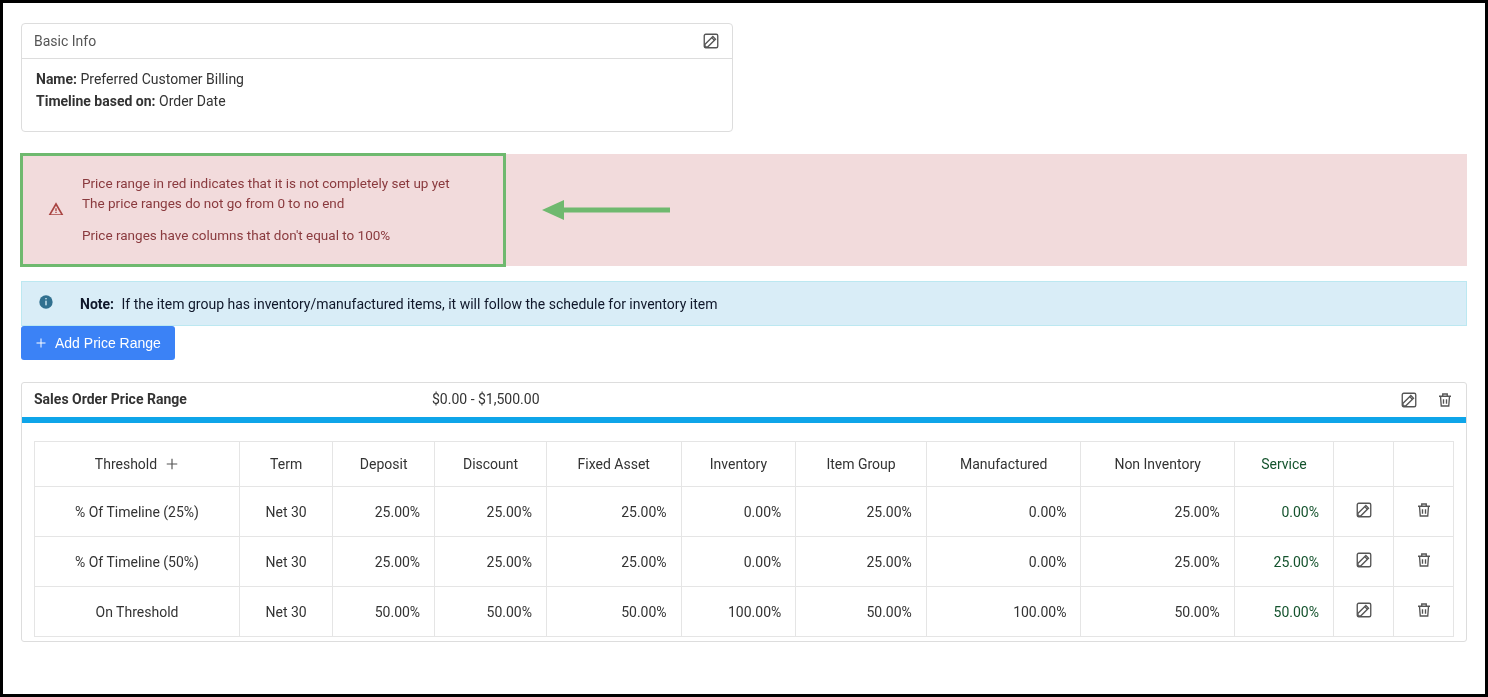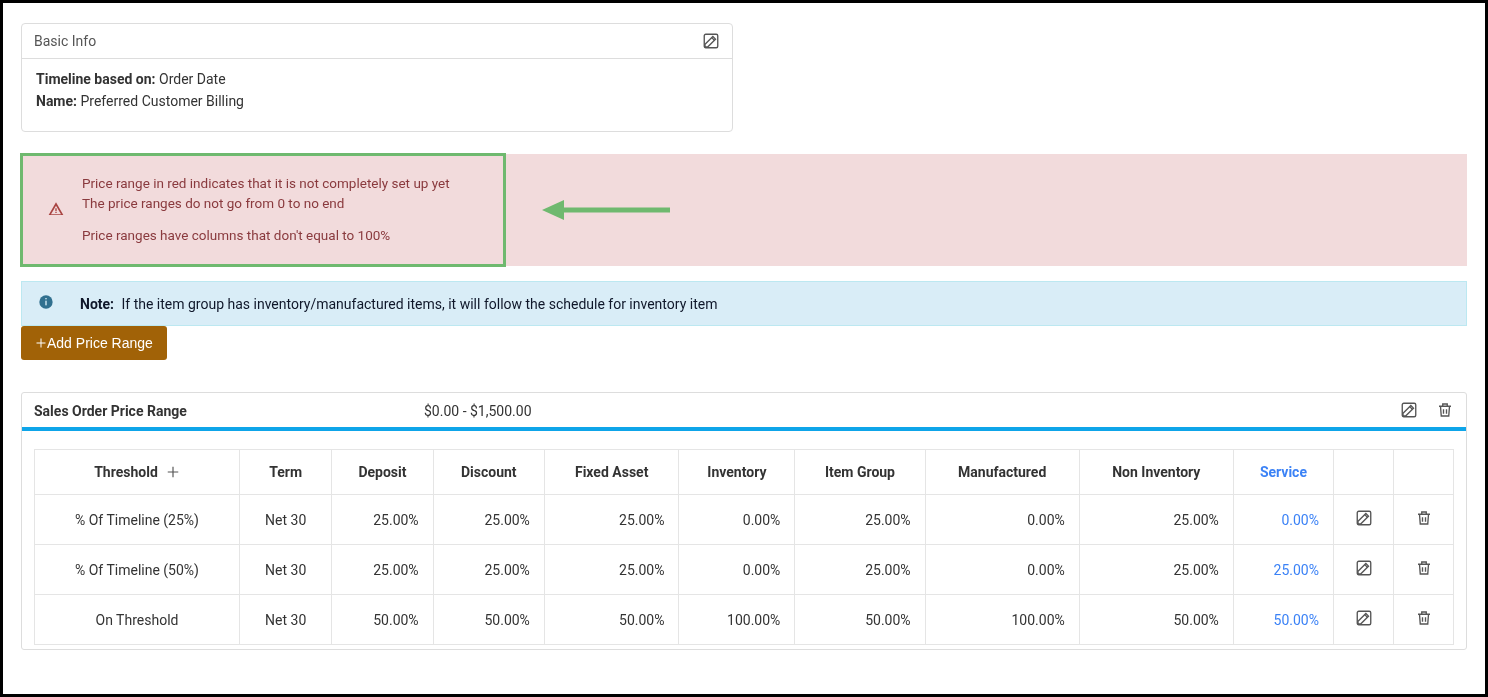--- a/index.html
+++ b/index.html
@@ -87,63 +87,64 @@
       color: #0f172a;
       padding: 12px 16px;
       display: flex;
       align-items: center;
       gap: 26px;
     }
     .alert-info .info-icon svg { width: 16px; height: 16px; fill: #31708f; }
     .alert-info .label { font-weight: 700; margin-right: 4px; }
 
     .btn-primary {
-      background: #a16207;
+      background: #3b82f6;
       color: #fff;
       border: none;
       padding: 9px 14px;
       font-size: 14px;
       border-radius: 3px;
       cursor: pointer;
       display: inline-flex;
       align-items: center;
-      gap: 0;
-      margin-bottom: 32px;
+      gap: 8px;
+      margin-bottom: 22px;
     }
     .btn-primary svg { width: 12px; height: 12px; fill: #fff; }
 
     .panel {
       border: 1px solid #ddd;
       border-radius: 3px;
     }
     .panel-header {
       display: flex;
-      align-items: flex-end;
+      align-items: flex-start;
       padding: 8px 12px;
-      border-bottom: 4px solid #0ea5e9;
+      border-bottom: 6px solid #0ea5e9;
+      gap: 8px;
     }
     .panel-header .title { font-weight: 700; flex: 0 0 390px; }
     .panel-header .range { flex: 1; }
     .panel-header .actions { display: flex; gap: 18px; color: #555; }
 
     .table-wrap { padding: 18px 12px 4px; }
     table { width: 100%; border-collapse: collapse; }
     th, td {
       border: 1px solid #e5e5e5;
       padding: 14px 14px;
       font-size: 14px;
       text-align: center;
       vertical-align: middle;
     }
-    th { font-weight: 700; background: #fff; }
+    th { font-weight: 400; background: #fff; }
     th.threshold-col { width: 205px; }
     td.threshold-cell { text-align: center; }
     td.num { text-align: right; padding-right: 14px; }
     td.action { width: 60px; }
-    th.red, td.red { color: #3b82f6; }
+    th.red, td.red { color: #14532d; }
     .th-inner { display: inline-flex; align-items: center; justify-content: center; gap: 8px; }
   </style>
 </head>
 <body>
 
 <div class="container">
 
   
   <div class="basic-info-card">
     <div class="basic-info-header">
@@ -151,26 +152,26 @@
       <span class="edit-icon">
         <svg viewBox="0 0 24 24" fill="none" stroke="currentColor" stroke-width="1.8">
             <path d="M4 16.5V20h3.5L18 9.5 14.5 6 4 16.5z"></path>
             <path d="M13 7.5 16.5 11"></path>
             <rect x="3" y="3" width="18" height="18" rx="2" fill="none"></rect>
           </svg>
       </span>
     </div>
     <div class="basic-info-body">
       <div class="row">
+        <span class="label">Name:</span>
+        <span>Preferred Customer Billing</span>
+      </div>
+      <div class="row">
         <span class="label">Timeline based on:</span>
         <span>Order Date</span>
-      </div>
-      <div class="row">
-        <span class="label">Name:</span>
-        <span>Preferred Customer Billing</span>
       </div>
     </div>
   </div>
 
   
   <div class="alert-danger">
     <div class="highlight-box"></div>
     <div class="arrow-annotation">
       <svg viewBox="0 0 130 28">
         <line x1="18" y1="14" x2="128" y2="14" stroke="#6fb96f" stroke-width="5"></line>

